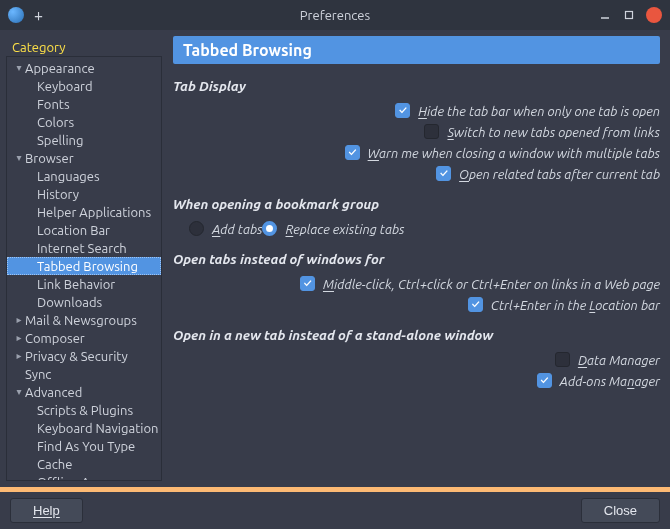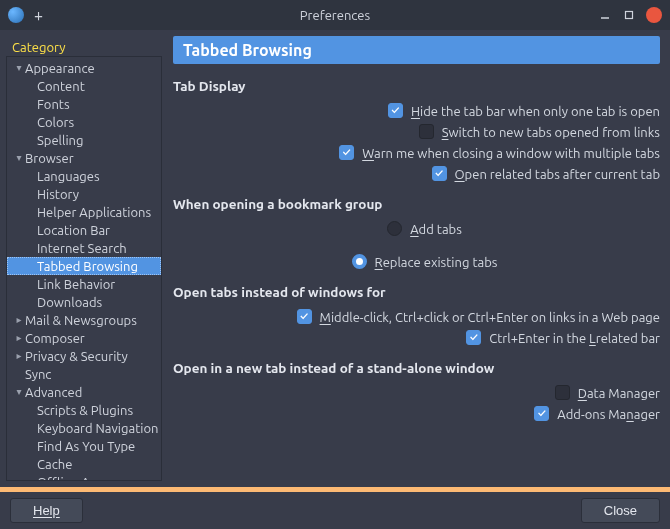--- a/index.html
+++ b/index.html
@@ -74,39 +74,39 @@
   }
   .panel-title {
     background:#5294e2;
     color:#ffffff;
     font-size:16px;
     font-weight:600;
     padding:5px 10px;
     border-radius:2px;
     margin-bottom:14px;
   }
-  .section { margin-bottom:12px; }
+  .section { margin-bottom:12px;font-style:italic; }
   .section-h { font-size:13.5px; font-weight:600; color:#e4e7ee; margin-bottom:6px; }
   .opt-row { display:flex; align-items:center; gap:8px; padding:3px 0 3px 16px; color:#d3d8e0;justify-content:flex-end; }
   .chk {
     width:15px; height:15px; border-radius:3px;
     background:#2d303b; border:1px solid #24272f;
     display:inline-flex; align-items:center; justify-content:center;
     flex-shrink:0;
   }
   .chk.checked { background:#5294e2; border-color:#5294e2; }
   .chk.checked::after { content:"✓"; color:#fff; font-size:11px; line-height:1; font-weight:700;}
   .radio {
     width:15px; height:15px; border-radius:50%;
     background:#2d303b; border:1px solid #24272f;
     display:inline-flex; align-items:center; justify-content:center;
     flex-shrink:0;
   }
   .radio.checked { border:4px solid #5294e2; background:#ffffff; }
-  .radio-row { display:flex; align-items:center; gap:18px; padding:3px 0 3px 16px;flex-direction:column; }
+  .radio-row { display:flex; align-items:center; padding:3px 0 3px 16px; }
   .radio-row .rgroup{display:flex; align-items:center; gap:8px;}
   .ul { text-decoration: underline; text-underline-offset:2px; }
   
   .bottombar {
     height:42px;
     display:flex; align-items:center;
     padding: 0 10px;
     gap:10px;
     border-top:5px solid #fdba74;
   }
@@ -147,21 +147,21 @@
 
 <div class="body-area">
   <div class="sidebar">
     <div class="cat-header">Category</div>
     <div class="tree-wrap" id="tree">
         <div class="titem level1">
           <span class="tw">▾</span>
           <span>Appearance</span>
         </div>
         <div class="titem level2">
-          <span>Content</span>
+          <span>Keyboard</span>
         </div>
         <div class="titem level2">
           <span>Fonts</span>
         </div>
         <div class="titem level2">
           <span>Colors</span>
         </div>
         <div class="titem level2">
           <span>Spelling</span>
         </div>
@@ -269,21 +269,21 @@
     </div>
 
     <div class="section">
       <div class="section-h">Open tabs instead of windows for</div>
       <div class="opt-row">
         <span class="chk checked"></span>
         <span><span></span><span class="ul">M</span><span>iddle-click, Ctrl+click or Ctrl+Enter on links in a Web page</span></span>
       </div>
       <div class="opt-row">
         <span class="chk checked"></span>
-        <span><span>Ctrl+Enter in the </span><span class="ul">L</span><span>related bar</span></span>
+        <span><span>Ctrl+Enter in the </span><span class="ul">L</span><span>ocation bar</span></span>
       </div>
     </div>
 
     <div class="section">
       <div class="section-h">Open in a new tab instead of a stand-alone window</div>
       <div class="opt-row">
         <span class="chk"></span>
         <span><span></span><span class="ul">D</span><span>ata Manager</span></span>
       </div>
       <div class="opt-row">

